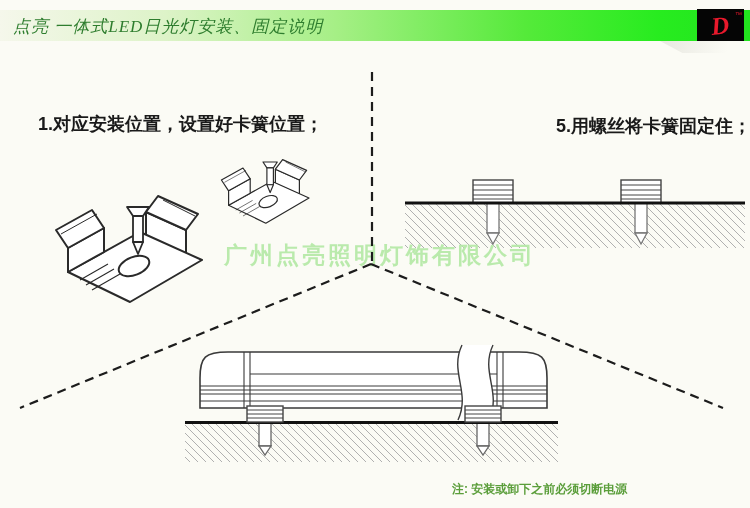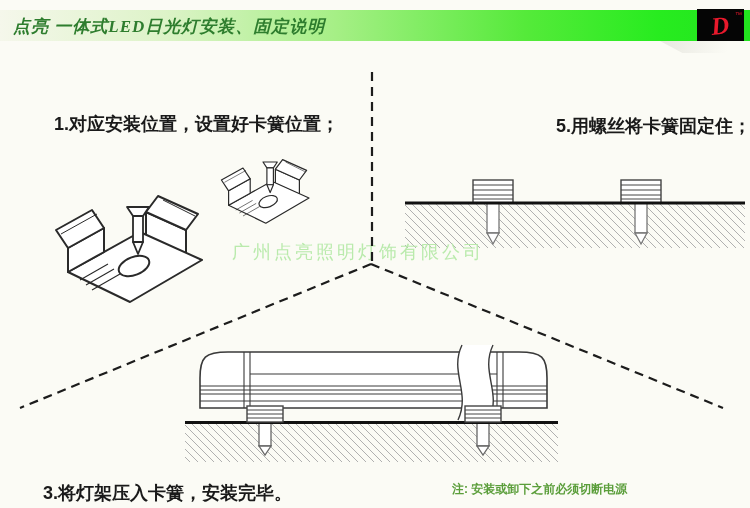--- a/index.html
+++ b/index.html
@@ -7,51 +7,51 @@
     position:relative;width:750px;height:508px;overflow:hidden;
     background:#fbfbf5;font-family:"Liberation Sans",sans-serif;
   }
   
   #header-bar{
     position:absolute;left:0;top:10px;width:750px;height:31px;
     background:linear-gradient(90deg,#f5f7eb 0%,#ddf3c8 22%,#a5ef85 45%,#55ea3a 70%,#27ec1f 88%,#22e41e 100%);
   }
   #page-title{
     position:absolute;left:13px;top:5px;
-    font-family:"Liberation Serif",serif;font-style:italic;font-weight:bold;
+    font-family:"Liberation Serif",serif;font-style:italic;font-weight:normal;
     font-size:17px;letter-spacing:1px;color:#2e7d2e;white-space:nowrap;
   }
   #header-shadow{
     position:absolute;left:660px;top:41px;width:90px;height:12px;
     background:linear-gradient(100deg,#d8d8d0 0%,rgba(251,251,245,0) 75%);
     opacity:.55;clip-path:polygon(0 0,100% 0,100% 100%,25% 100%);
   }
   #brand-logo{
     position:absolute;left:697px;top:9px;width:47px;height:32px;background:#050505;
     display:flex;align-items:center;justify-content:center;
   }
   #logo-monogram{
     font-family:"Liberation Serif",serif;font-style:italic;font-weight:bold;
     font-size:25px;color:#e8192c;transform:rotate(-6deg);line-height:1;
   }
   #logo-tm{position:absolute;right:2px;top:2px;font-size:7px;color:#e8192c;font-style:normal;}
   
   .layer{position:absolute;left:0;top:0;}
   #figures-svg{z-index:1;}
   #company-watermark{
-    position:absolute;left:232px;top:240px;z-index:2;
-    font-family:"Liberation Serif",serif;font-size:18px;font-weight:normal;
+    position:absolute;left:224px;top:240px;z-index:2;
+    font-family:"Liberation Serif",serif;font-size:23px;font-weight:bold;
     letter-spacing:3px;color:#b3e9a5;white-space:nowrap;opacity:.9;
   }
   #divider-svg{z-index:3;}
   .lbl{
     position:absolute;z-index:4;font-weight:bold;color:#1a1a1a;
     font-size:18px;white-space:nowrap;
   }
-  #step-1-label{left:54px;top:112px;}
+  #step-1-label{left:38px;top:112px;}
   #step-2-label{left:556px;top:114px;}
   #step-3-label{left:43px;top:481px;}
   #power-warning-note{
     position:absolute;left:452px;top:481px;z-index:4;
     font-size:12px;font-weight:bold;color:#5b9e3b;white-space:nowrap;
   }
 </style>
 </head>
 <body>
 
@@ -148,16 +148,15 @@
   <svg id="divider-svg" class="layer" width="750" height="508" viewBox="0 0 750 508">
     <g stroke="#1c1c1c" stroke-width="2.2" stroke-dasharray="9 6" fill="none">
       <line x1="372" y1="72" x2="372" y2="264"></line>
       <line x1="371" y1="264" x2="20" y2="408"></line>
       <line x1="371" y1="264" x2="723" y2="408"></line>
     </g>
   </svg>
 
   <div id="step-1-label" class="lbl">1.对应安装位置，设置好卡簧位置；</div>
   <div id="step-2-label" class="lbl">5.用螺丝将卡簧固定住；</div>
-  <div id="step-3-label" class="lbl">3.将灯架压入卡簧，安装完毕。</div>
   <div id="power-warning-note">注: 安装或卸下之前必须切断电源</div>
 
 </div>
 
 </body></html>

